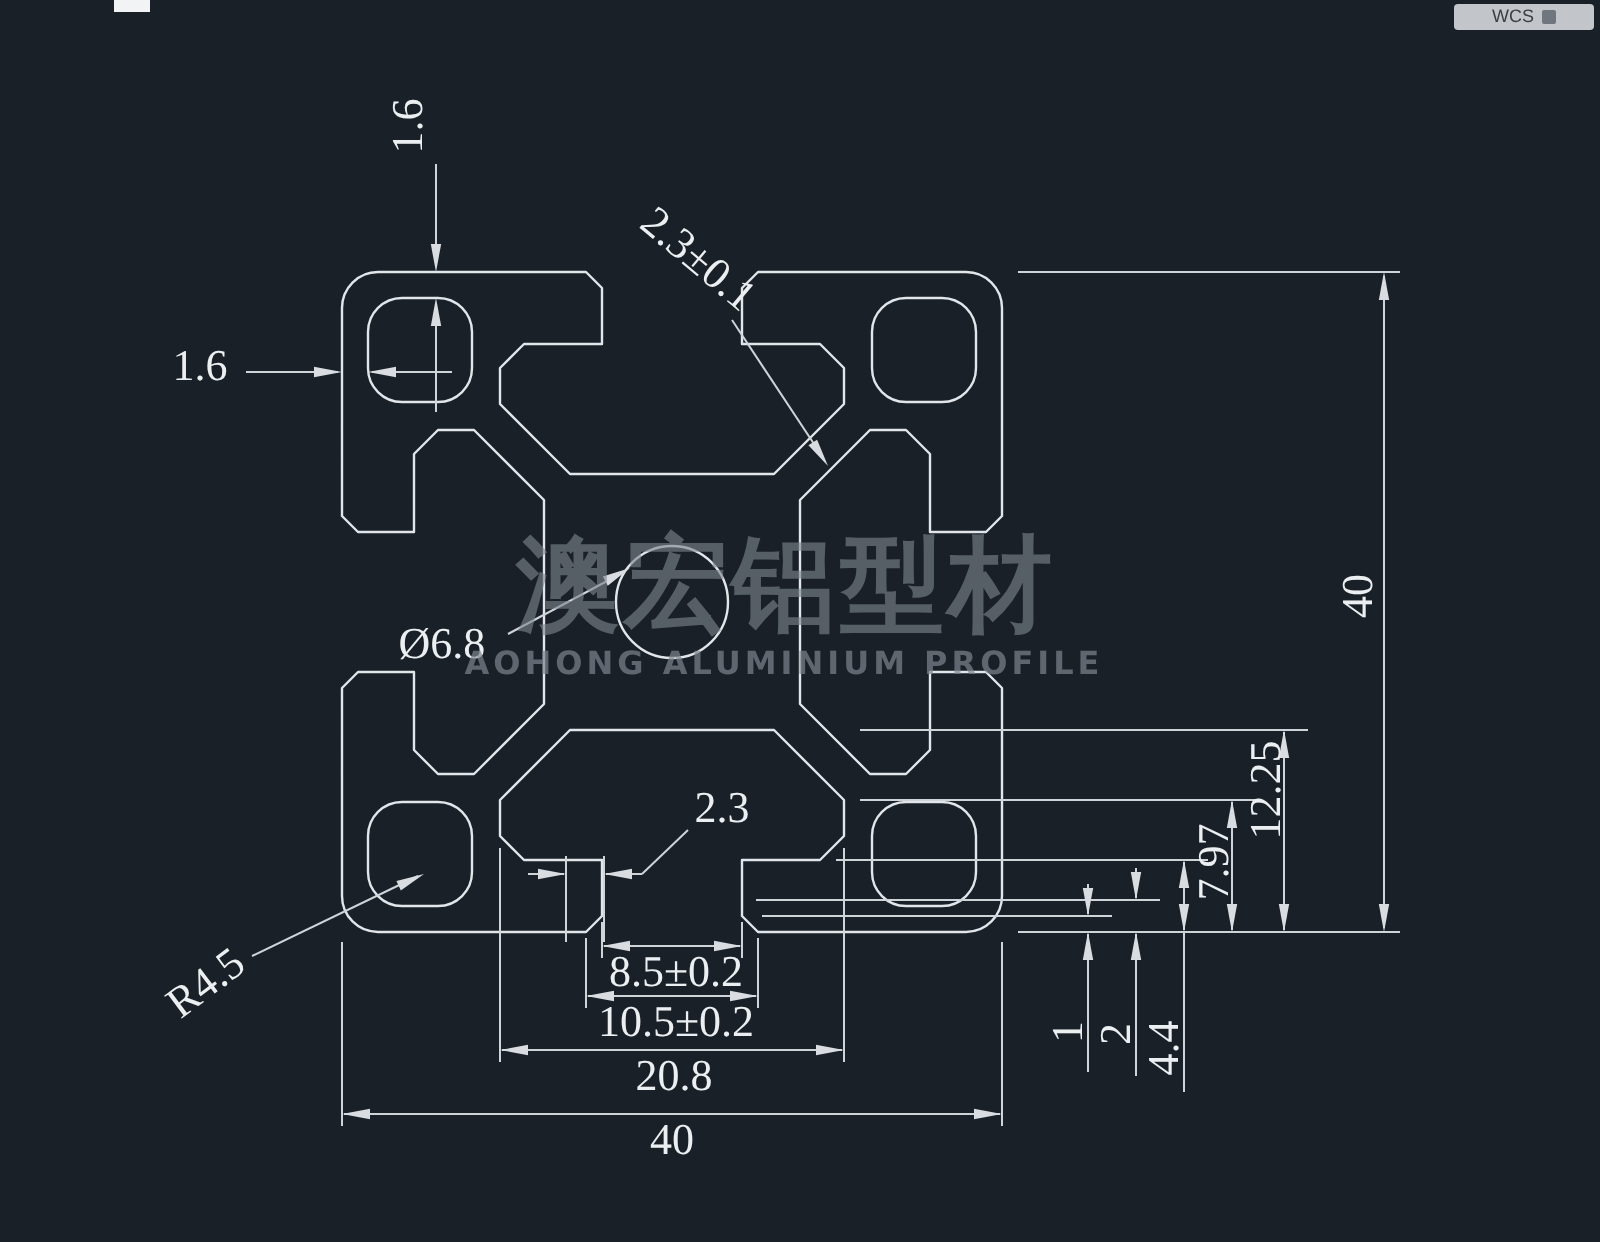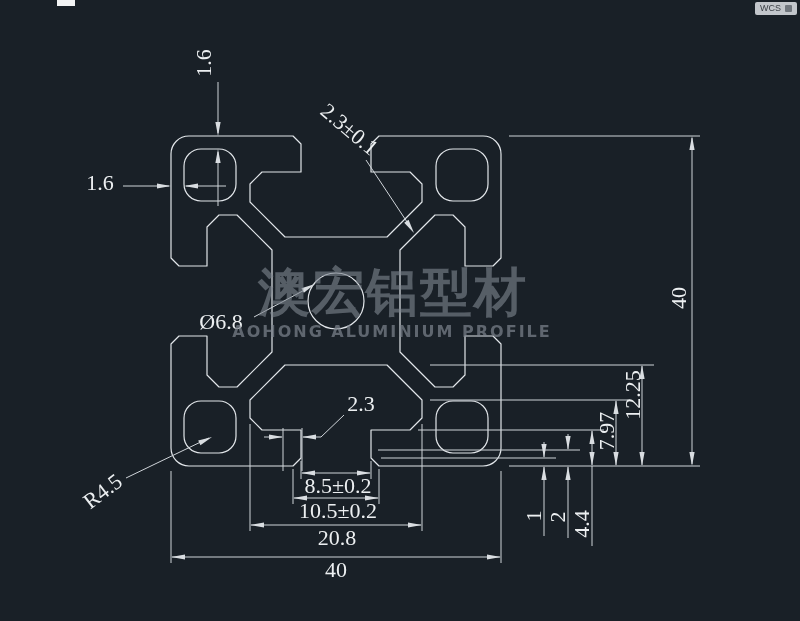--- a/index.html
+++ b/index.html
@@ -21,21 +21,21 @@
     font-size:52px;font-weight:bold;text-anchor:middle;dominant-baseline:middle;
     letter-spacing:2px;
   }
   .wm-latin{
     fill:rgba(125,133,142,0.70);font-family:"DejaVu Sans",sans-serif;
     font-size:16px;font-weight:bold;text-anchor:middle;letter-spacing:2px;
   }
   .chip-wcs{
     position:absolute;right:3px;top:2px;height:13px;
     background:#c2c6cb;border-radius:2px;color:#3a3f45;
-    font-size:9px;line-height:13px;padding:0 5px;
+    font-size:9px;line-height:13px;padding:0 19px;
     display:flex;align-items:center;gap:4px;cursor:pointer;
   }
   .chip-wcs .mini-icon{width:7px;height:7px;background:#70767d;border-radius:1px;display:inline-block;}
   .toolbar-fragment{
     position:absolute;left:57px;top:0;width:18px;height:6px;background:#f2f3f4;
   }
 </style>
 </head>
 <body>
 

